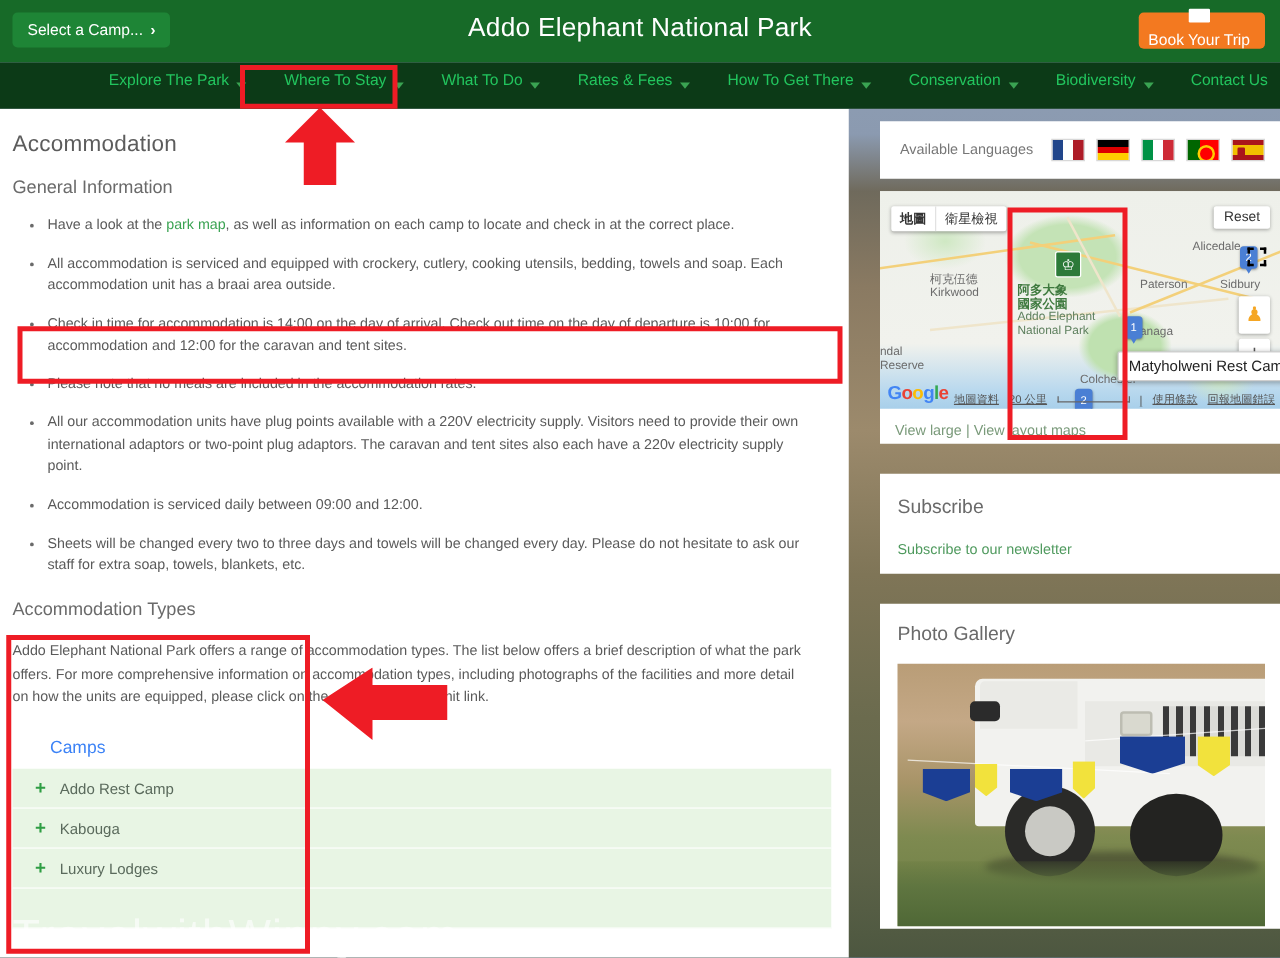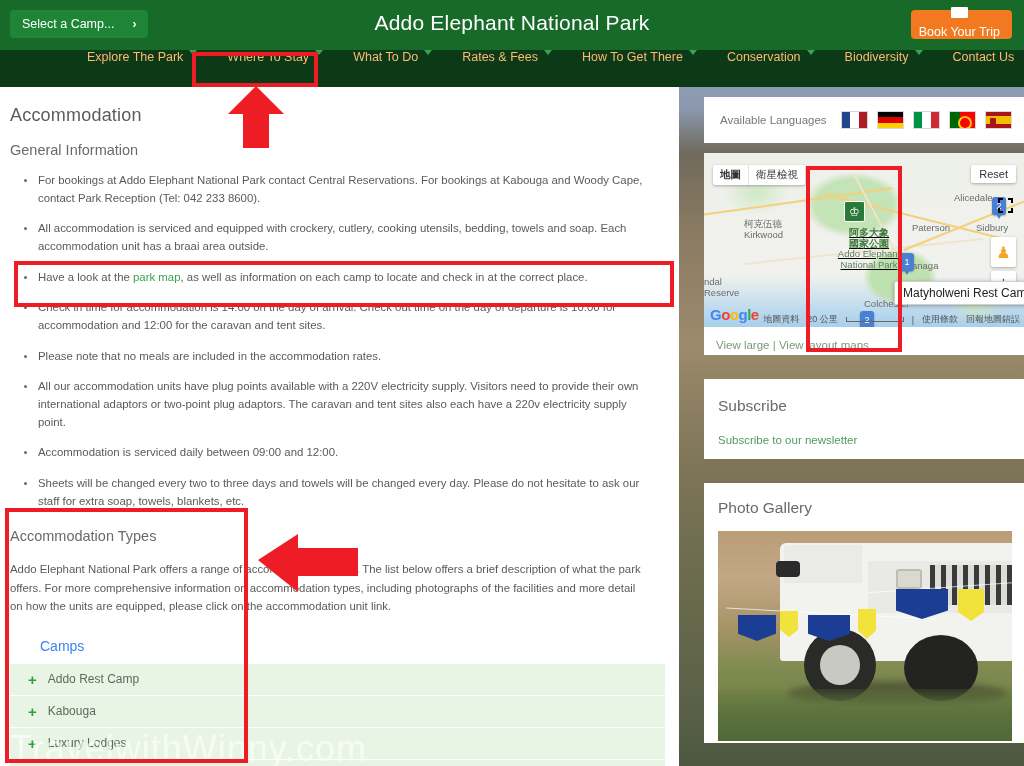--- a/index.html
+++ b/index.html
@@ -25,21 +25,21 @@
   .top-header {
     position: absolute; top: 0; left: 0; width: 1024px; height: 50px;
     background: #176a28;
     z-index: 10;
   }
   .camp-select {
     position: absolute; left: 10px; top: 10px;
     height: 28px; padding: 0 12px;
     background: #1e8536;
     border-radius: 4px;
-    display: flex; align-items: center; gap: 18px;
+    display: flex; align-items: center; gap: 6px;
     cursor: pointer;
   }
   .camp-select .lbl { color: #ffffff; font-size: 12.5px; white-space: nowrap; }
   .camp-select .chev { color: #ffffff; font-size: 12px; font-weight: bold; }
 
   .site-title {
     position: absolute; left: 0; right: 0; top: 11px;
     text-align: center;
     color: #ffffff; font-size: 21px; font-weight: 400;
     letter-spacing: 0.2px;
@@ -69,23 +69,23 @@
   .nav-bar {
     position: absolute; top: 50px; left: 0; width: 1024px; height: 37px;
     background: #0c3a17;
     z-index: 10;
   }
   .nav-inner {
     display: flex; align-items: center; height: 37px;
     padding-left: 72px; gap: 0;
   }
   .nav-item {
-    display: flex; align-items: flex-start; gap: 6px;
-    padding: 0 15px; height: 37px;
-    color: #fdba74; font-size: 12.5px; white-space: nowrap;
+    display: flex; align-items: flex-end; gap: 6px;
+    padding: 16px 15px; height: 37px;
+    color: #22c55e; font-size: 12.5px; white-space: nowrap;
     cursor: pointer;
   }
   .nav-item .caret {
     width: 0; height: 0;
     border-left: 4px solid transparent;
     border-right: 4px solid transparent;
     border-top: 5px solid #3aa352;
   }
 
   
@@ -218,21 +218,21 @@
     font-size: 16px; color: #f5a623; cursor: pointer;
   }
   .zoom-plus {
     position: absolute; right: 8px; top: 118px; z-index: 4;
     width: 25px; height: 24px; background: #fff;
     box-shadow: 0 1px 3px rgba(0,0,0,.3); border-radius: 2px;
     display: flex; align-items: center; justify-content: center;
     font-size: 17px; color: #555; cursor: pointer;
   }
   .map-lbl { position: absolute; font-size: 9.5px; color: #6b6b6b; z-index:3; text-align:left; line-height:1.15; }
-  .park-lbl { position:absolute; left:110px; top:74px; z-index:3; text-align:center; width:110px;text-decoration:underline; }
+  .park-lbl { position:absolute; left:110px; top:74px; z-index:3; width:110px; }
   .park-lbl .cn { font-size:10px; color:#3f7a3f; line-height:1.12; font-weight:bold;}
   .park-lbl .en { font-size:9.5px; color:#5d7f5d; line-height:1.15; }
   .park-icon {
     position:absolute; left:140px; top:48px; width:21px; height:21px;
     background:#2c7a39; border:1.5px solid #fff; border-radius:2px; z-index:3;
     display:flex; align-items:center; justify-content:center; color:#fff; font-size:12px;
   }
   .marker {
     position:absolute; z-index:3; width:14px; height:18px; background:#4a7fd4;
     border-radius:3px 3px 3px 3px; color:#fff; font-size:9px;
@@ -247,21 +247,21 @@
     padding:4px 8px; font-size:12px; color:#222; white-space:nowrap; border-radius:2px;
   }
   .google-logo {
     position:absolute; left:6px; bottom:4px; z-index:4;
     font-size:15px; font-weight:bold; letter-spacing:-.5px;
   }
   .google-logo i { font-style: normal; }
   .map-attr {
     position:absolute; left:0; bottom:0; width:320px; height:15px; z-index:3;
     display:flex; align-items:center; justify-content:flex-end; gap:8px;
-    font-size:9px; color:#555; padding-right:4px;
+    font-size:9px; color:#555; padding-right:4px;text-decoration:underline;
   }
   .scale-bar { display:inline-block; width:58px; height:5px; border:1px solid #666; border-top:none; }
   .map-links {
     position:absolute; left:0; bottom:4px; width:320px;
     padding-left:12px; font-size:11.5px; color:#7a9a7a;
   }
   .map-links a { color:#7a9a7a; text-decoration:none; cursor:pointer; }
 
   
   .sub-card {
@@ -375,23 +375,22 @@
       <div class="nav-item">
         <span>Contact Us</span>
       </div>
     </div>
 </div>
 
 <div class="main-col">
   <div class="h1">Accommodation</div>
   <div class="h2">General Information</div>
   <ul class="info-list" id="bullet-list">
-      <li>For bookings at Addo Elephant National Park contact Central Reservations. For bookings at Kabouga and Woody Cape, contact Park Reception (Tel: 042 233 8600).</li>
+      <li>Have a look at the <a class="inline-link">park map</a>, as well as information on each camp to locate and check in at the correct place.</li>
       <li>All accommodation is serviced and equipped with crockery, cutlery, cooking utensils, bedding, towels and soap. Each accommodation unit has a braai area outside.</li>
-      <li>Have a look at the <a class="inline-link">park map</a>, as well as information on each camp to locate and check in at the correct place.</li>
       <li>Check in time for accommodation is 14:00 on the day of arrival. Check out time on the day of departure is 10:00 for accommodation and 12:00 for the caravan and tent sites.</li>
       <li>Please note that no meals are included in the accommodation rates.</li>
       <li>All our accommodation units have plug points available with a 220V electricity supply. Visitors need to provide their own international adaptors or two-point plug adaptors. The caravan and tent sites also each have a 220v electricity supply point.</li>
       <li>Accommodation is serviced daily between 09:00 and 12:00.</li>
       <li>Sheets will be changed every two to three days and towels will be changed every day. Please do not hesitate to ask our staff for extra soap, towels, blankets, etc.</li>
     </ul>
 
   <div class="h2 h2-types">Accommodation Types</div>
   <div class="para">Addo Elephant National Park offers a range of accommodation types. The list below offers a brief description of what the park offers. For more comprehensive information on accommodation types, including photographs of the facilities and more detail on how the units are equipped, please click on the accommodation unit link.</div>
 

